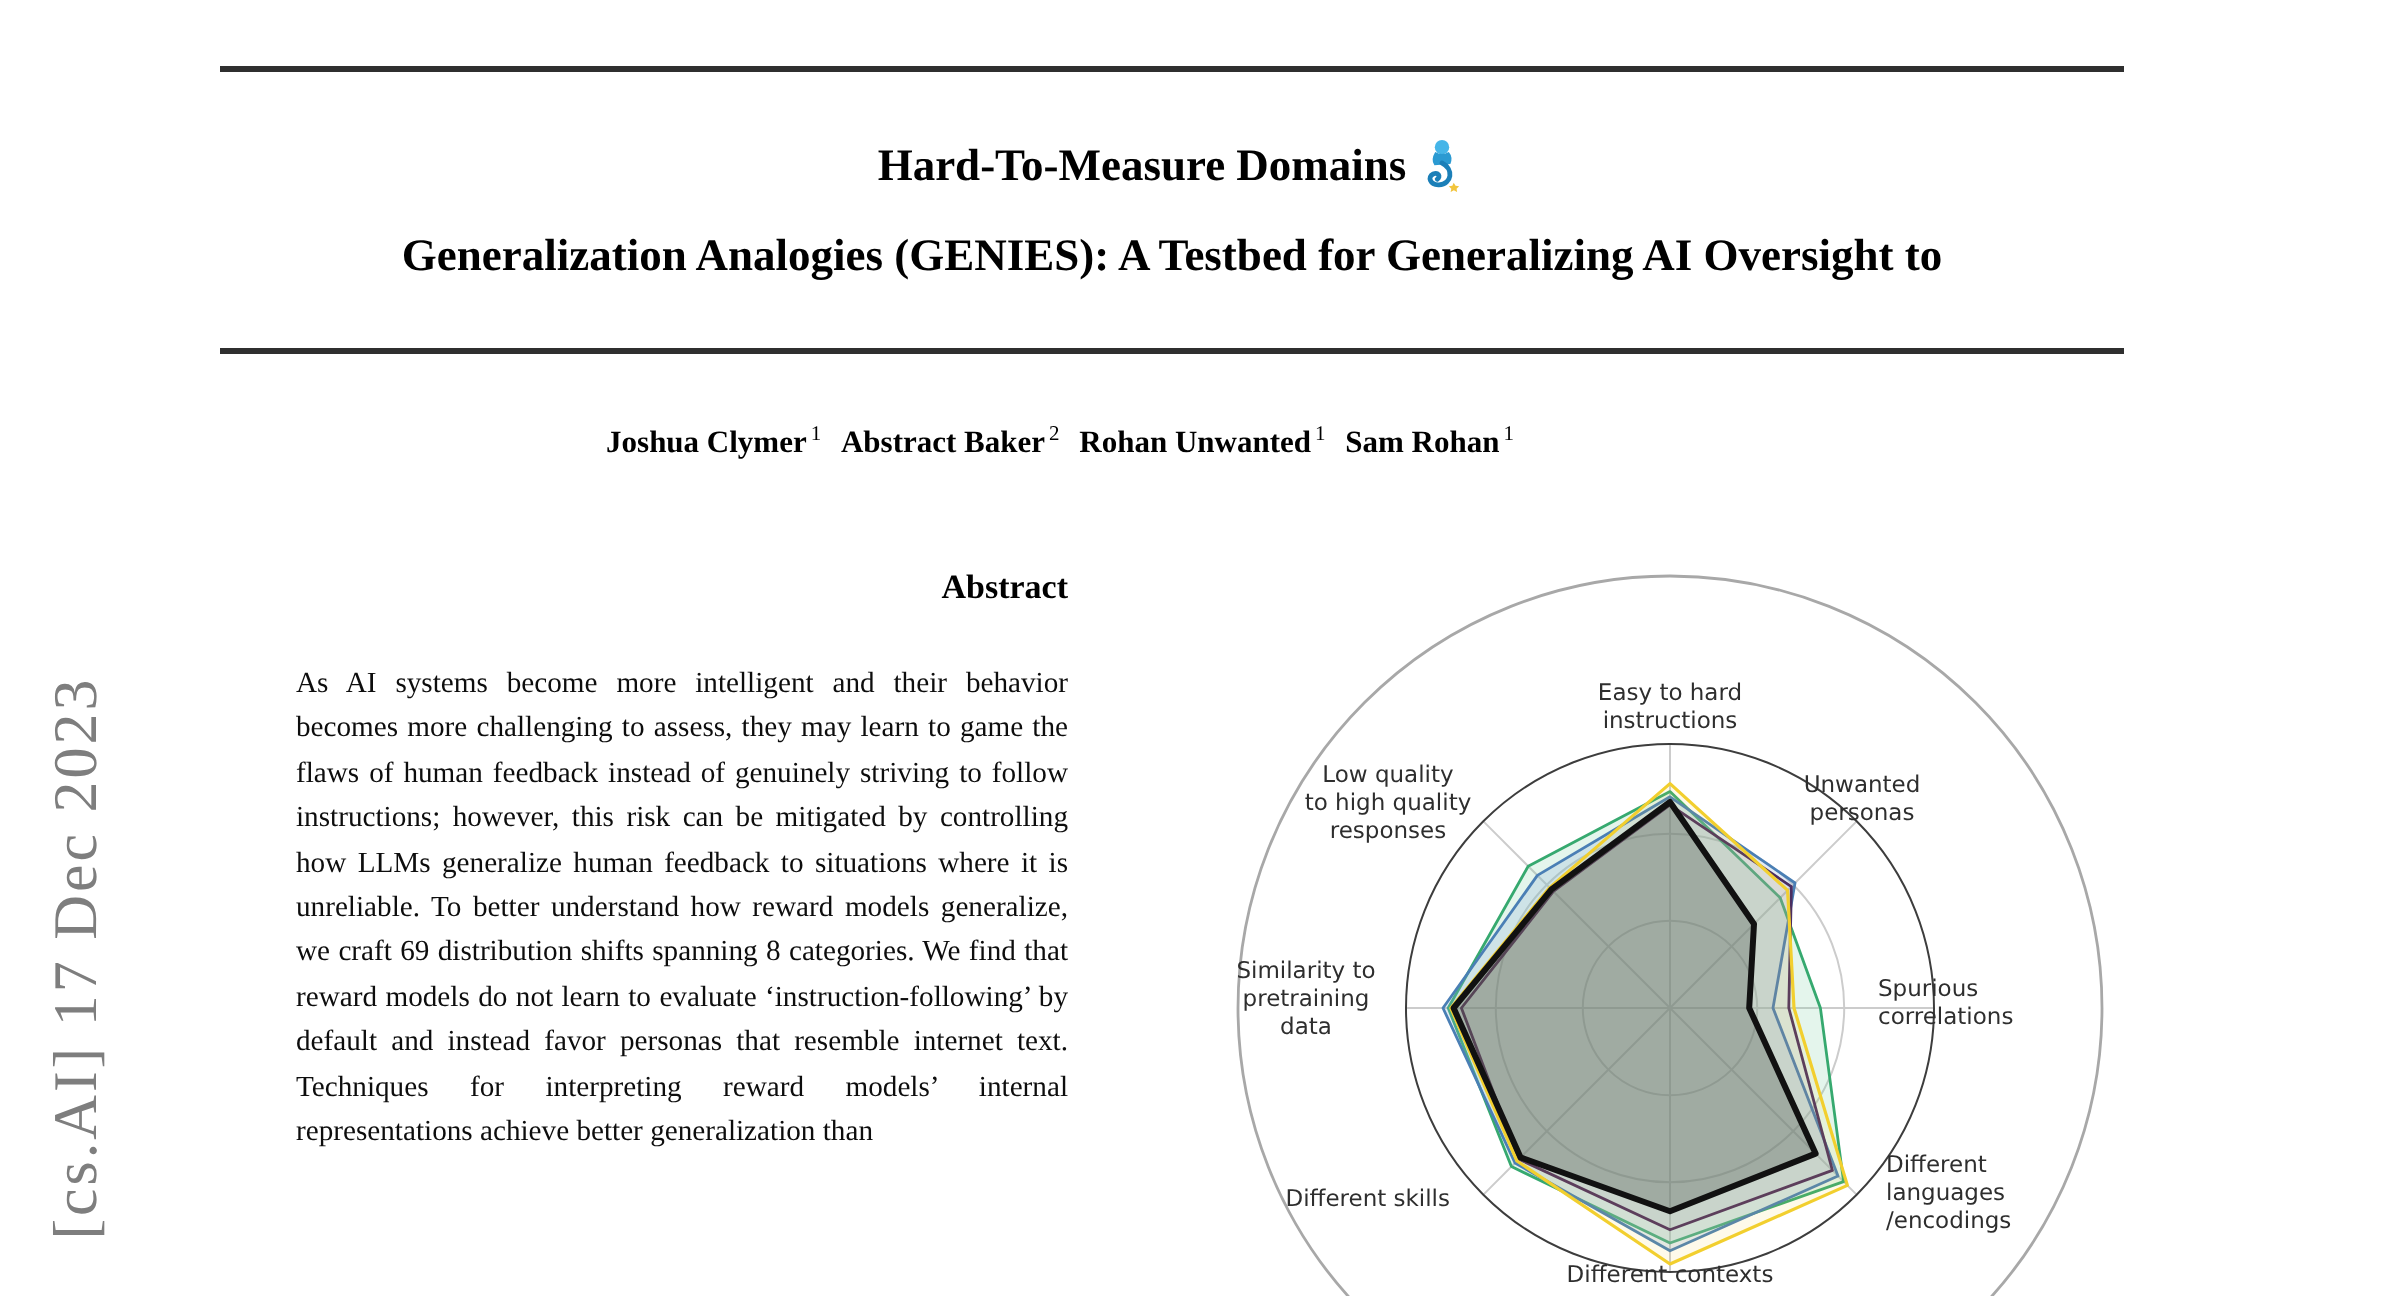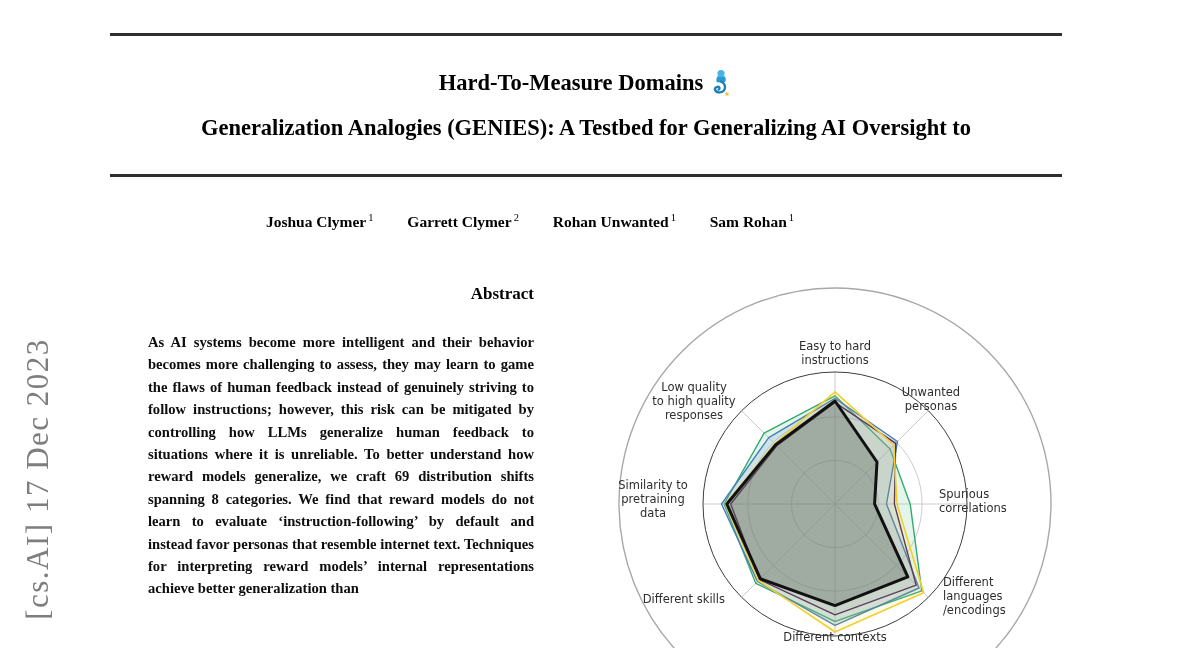--- a/index.html
+++ b/index.html
@@ -12,29 +12,29 @@
   #rule-mid{top:174px;}
   #title-block{
     position:absolute;left:110px;top:60px;width:952px;text-align:center;
     font-weight:bold;font-size:22.5px;line-height:45px;color:#000;
   }
   #genie{vertical-align:-6px;margin-left:6px;}
   #authors{
     position:absolute;left:110px;top:212px;width:840px;text-align:center;
     font-weight:bold;font-size:15.5px;color:#000;
   }
-  .author{margin:0 15px;white-space:nowrap;}
+  .author{margin:0 3px;white-space:nowrap;}
   .author sup{font-weight:normal;font-size:10.5px;margin-left:2px;}
   #abstract-heading{
     position:absolute;left:148px;top:284px;width:386px;text-align:right;
     font-weight:bold;font-size:17px;
   }
   #abstract-text{
     position:absolute;left:148px;top:331px;width:386px;
-    font-size:14.6px;line-height:22.4px;text-align:justify;color:#0d0d0d;margin:0;font-weight:bold;
+    font-size:14.6px;line-height:22.4px;text-align:justify;color:#0d0d0d;margin:0;
   }
   #arxiv-watermark{
     position:absolute;left:38px;top:479px;
     transform:translate(-50%,-50%) rotate(-90deg);
     font-family:"Liberation Serif",serif;font-size:31px;color:#7e7e7e;
     white-space:nowrap;letter-spacing:1.5px;
   }
   #chart{position:absolute;left:600px;top:270px;width:600px;height:378px;}
 </style>
 </head>
@@ -52,21 +52,21 @@
       <path d="M8.6,7 Q6.2,11 8.2,13.6 L16.2,13 Q17.6,9.6 15.4,7 Q12,9 8.6,7 Z" fill="#2b9ad2"></path>
       <path d="M12,12.5 C18,15.5 17,23 10.5,23.4 C6,23.6 4.6,19.4 7.6,18 C10,17 11.6,19.2 9.6,20.6" stroke="#1b7fb8" stroke-width="2.4" fill="none" stroke-linecap="round"></path>
       <path d="M17.5,22.5 l1.1,1.8 2.1,.3 -1.5,1.4 .3,2 -1.9,-1 -1.9,1 .4,-2 -1.5,-1.4 2.1,-.3 Z" fill="#f2c53d" transform="scale(0.85) translate(3.5,3.8)"></path>
     </svg>
   </div>
   <div>Generalization Analogies (GENIES): A Testbed for Generalizing AI Oversight to</div>
 </div>
 
 <div id="authors">
   <span class="author"><span>Joshua Clymer</span><sup>1</sup></span>
-  <span class="author"><span>Garrett Clymer</span><sup>2</sup></span>
+  <span class="author"><span>Abstract Baker</span><sup>2</sup></span>
   <span class="author"><span>Rohan Unwanted</span><sup>1</sup></span>
   <span class="author"><span>Sam Rohan</span><sup>1</sup></span>
 </div>
 
 <div id="abstract-heading">Abstract</div>
 <p id="abstract-text">As AI systems become more intelligent and their behavior becomes more challenging to assess, they may learn to game the flaws of human feedback instead of genuinely striving to follow instructions; however, this risk can be mitigated by controlling how LLMs generalize human feedback to situations where it is unreliable. To better understand how reward models generalize, we craft 69 distribution shifts spanning 8 categories. We find that reward models do not learn to evaluate ‘instruction-following’ by default and instead favor personas that resemble internet text. Techniques for interpreting reward models’ internal representations achieve better generalization than</p>
 
 <svg id="chart" viewBox="0 0 600 378">
     <circle cx="235" cy="234" r="216" fill="none" stroke="#a8a8a8" stroke-width="1.4"></circle>
     <line x1="235" y1="234" x2="235.0" y2="102.0" stroke="#cccccc" stroke-width="1"></line>

